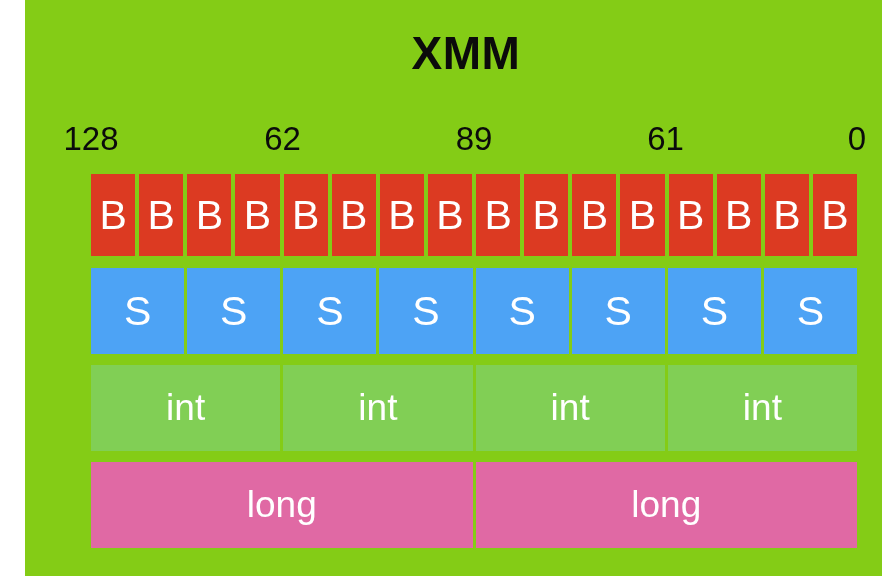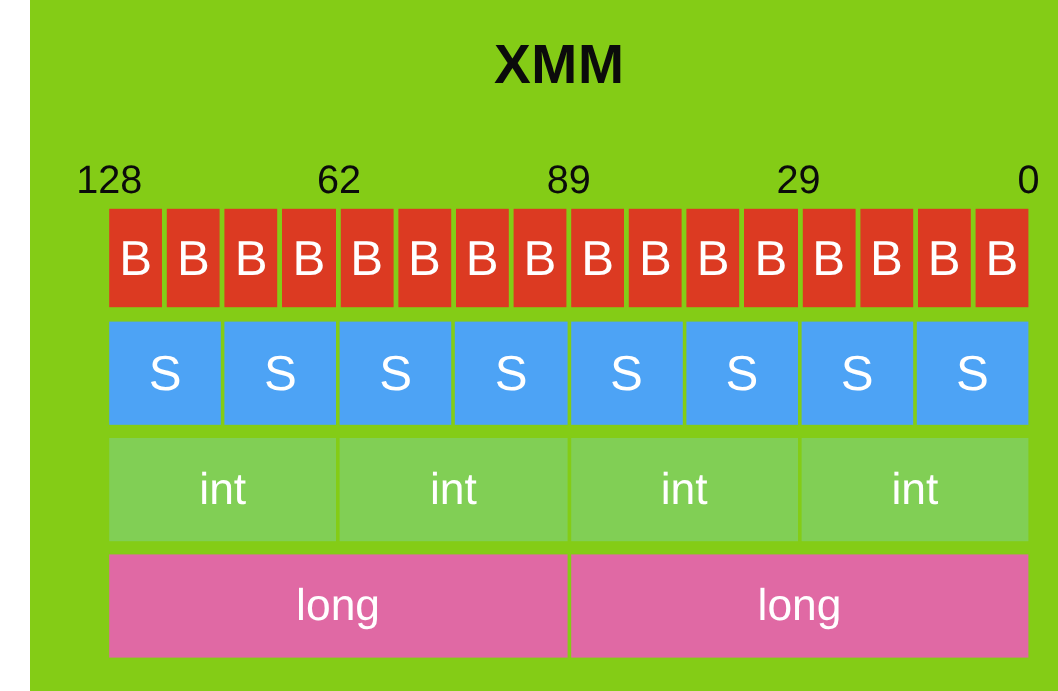--- a/index.html
+++ b/index.html
@@ -33,21 +33,21 @@
     font-weight: bold;
     color: #0b0b0b;
     letter-spacing: 0.5px;
     line-height: 52px;
   }
 
   
   .scale {
     position: absolute;
     left: 66px;
-    top: 130px;
+    top: 119px;
     width: 766px;
     height: 42px;
   }
   .scale .tick {
     position: absolute;
     top: 0;
     font-size: 33px;
     color: #0b0b0b;
     line-height: 40px;
     white-space: nowrap;
@@ -96,21 +96,21 @@
 <body>
 
 <div id="diagram">
 
   <div class="title">XMM</div>
 
   <div class="scale">
       <div class="tick" style="left: 0%;">128</div>
       <div class="tick" style="left: 25%;">62</div>
       <div class="tick" style="left: 50%;">89</div>
-      <div class="tick" style="left: 75%;">29</div>
+      <div class="tick" style="left: 75%;">61</div>
       <div class="tick" style="left: 100%;">0</div>
     </div>
 
   <div class="rows">
       <div class="row bytes">
         <div class="cell" style="background-color: rgb(220, 58, 34); width: calc(6.25% - 3.75px);">B</div>
         <div class="cell" style="background-color: rgb(220, 58, 34); width: calc(6.25% - 3.75px);">B</div>
         <div class="cell" style="background-color: rgb(220, 58, 34); width: calc(6.25% - 3.75px);">B</div>
         <div class="cell" style="background-color: rgb(220, 58, 34); width: calc(6.25% - 3.75px);">B</div>
         <div class="cell" style="background-color: rgb(220, 58, 34); width: calc(6.25% - 3.75px);">B</div>

